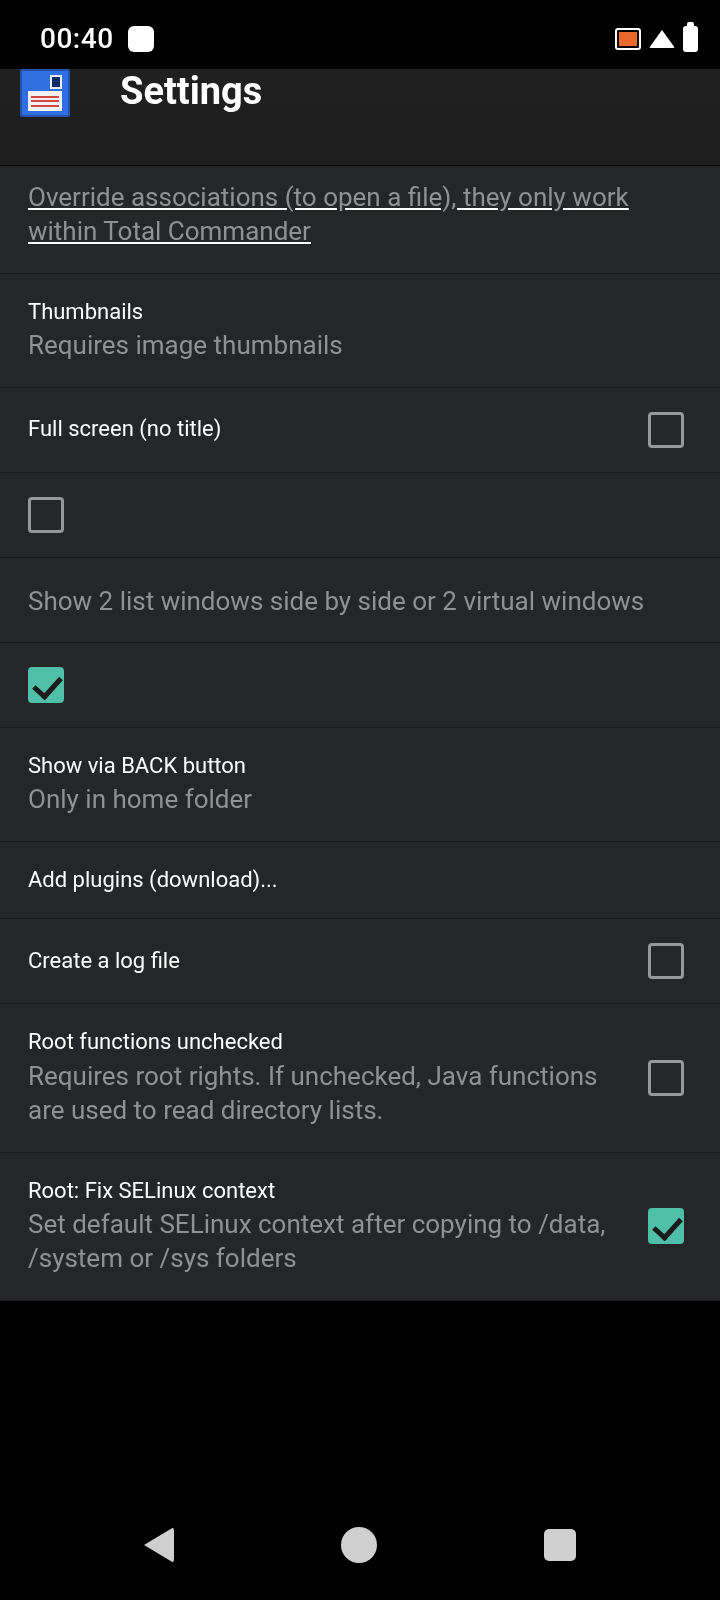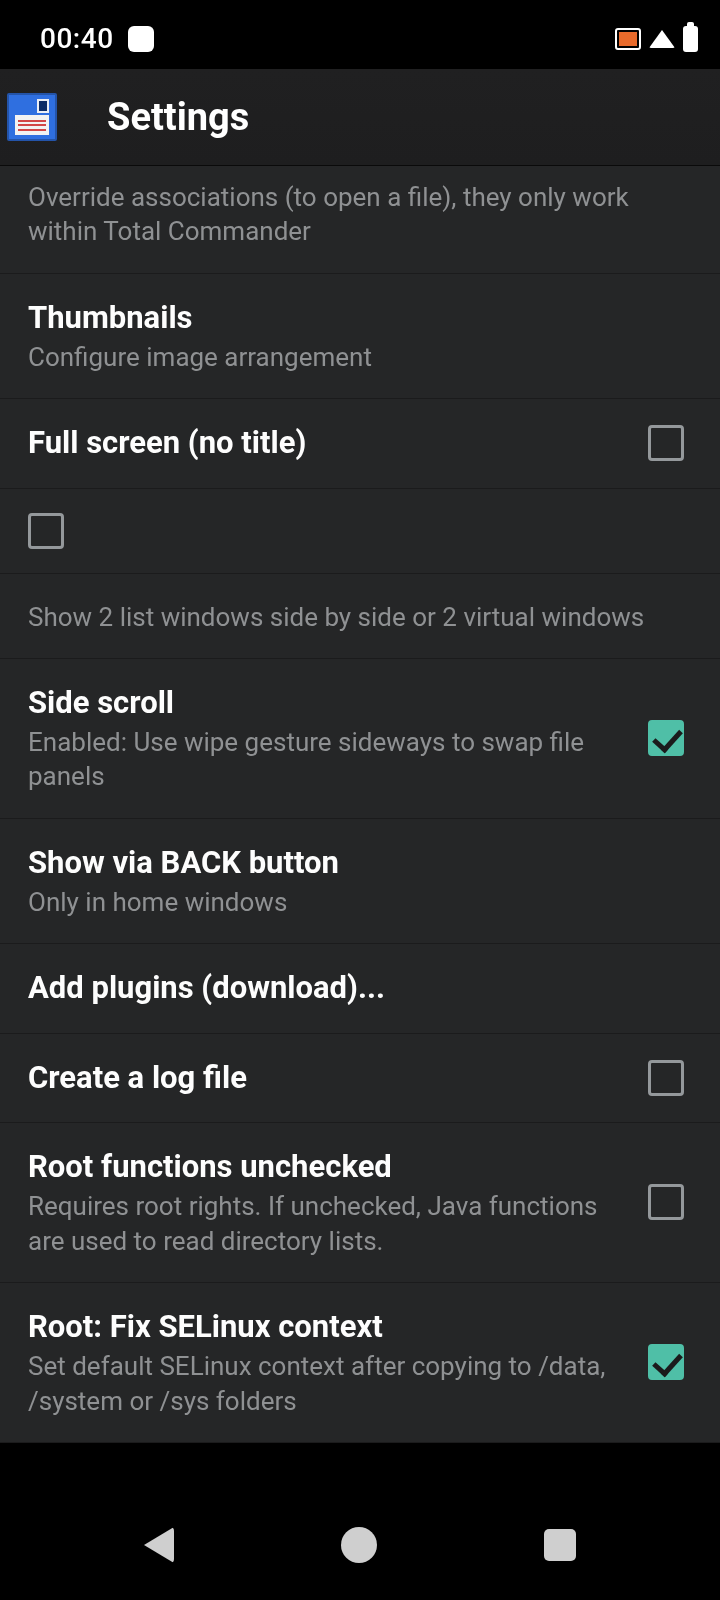--- a/index.html
+++ b/index.html
@@ -75,22 +75,21 @@
       top: -4px; left: 4px;
       width: 7px; height: 4px;
       background: #fff;
       border-radius: 2px 2px 0 0;
     }
 
     .app-bar {
       height: 97px;
       background: linear-gradient(#202021, #1e1e1f);
       display: flex;
-      align-items: center;
-      padding: 0 7px;
+      padding: 0 20px;
       gap: 50px;
       border-bottom: 1px solid #0a0a0a;
     }
     .app-icon {
       width: 50px;
       height: 48px;
       background: #2f6fe0;
       border: 2px solid #2454a9;
       border-radius: 2px;
       position: relative;
@@ -130,34 +129,34 @@
       border-bottom: 1px solid #1b1b1c;
       display: flex;
       align-items: center;
       gap: 20px;
     }
     .item .txt {
       flex: 1;
       min-width: 0;
     }
     .item .title {
-      font-size: 31px;
+      font-size: 22px;
       color: #fdfdfd;
       line-height: 1.3;
-      font-weight: bold;
     }
     .item .sub {
       font-size: 26px;
       color: #8f9193;
       line-height: 1.32;
       padding-top: 2px;
       padding-right: 4px;
     }
     .item.partial {
       padding-top: 12px;
+      text-decoration: underline;
     }
 
     .checkbox {
       width: 36px;
       height: 36px;
       border: 3px solid #94989b;
       border-radius: 4px;
       flex: none;
       position: relative;
       margin-right: 8px;
@@ -239,48 +238,44 @@
 <div class="content-area">
   <div class="list" id="list">
       <div class="item partial">
         <div class="txt">
           <div class="sub">Override associations (to open a file), they only work within Total Commander</div>
         </div>
       </div>
       <div class="item">
         <div class="txt">
           <div class="title">Thumbnails</div>
-          <div class="sub">Configure image arrangement</div>
+          <div class="sub">Requires image thumbnails</div>
         </div>
       </div>
       <div class="item">
         <div class="txt">
           <div class="title">Full screen (no title)</div>
         </div>
         <div class="checkbox"></div>
       </div>
       <div class="item">
         <div class="checkbox"></div>
       </div>
       <div class="item">
         <div class="txt">
           <div class="sub">Show 2 list windows side by side or 2 virtual windows</div>
         </div>
       </div>
       <div class="item">
-        <div class="txt">
-          <div class="title">Side scroll</div>
-          <div class="sub">Enabled: Use wipe gesture sideways to swap file panels</div>
-        </div>
         <div class="checkbox checked"></div>
       </div>
       <div class="item">
         <div class="txt">
           <div class="title">Show via BACK button</div>
-          <div class="sub">Only in home windows</div>
+          <div class="sub">Only in home folder</div>
         </div>
       </div>
       <div class="item">
         <div class="txt">
           <div class="title">Add plugins (download)...</div>
         </div>
       </div>
       <div class="item">
         <div class="txt">
           <div class="title">Create a log file</div>

